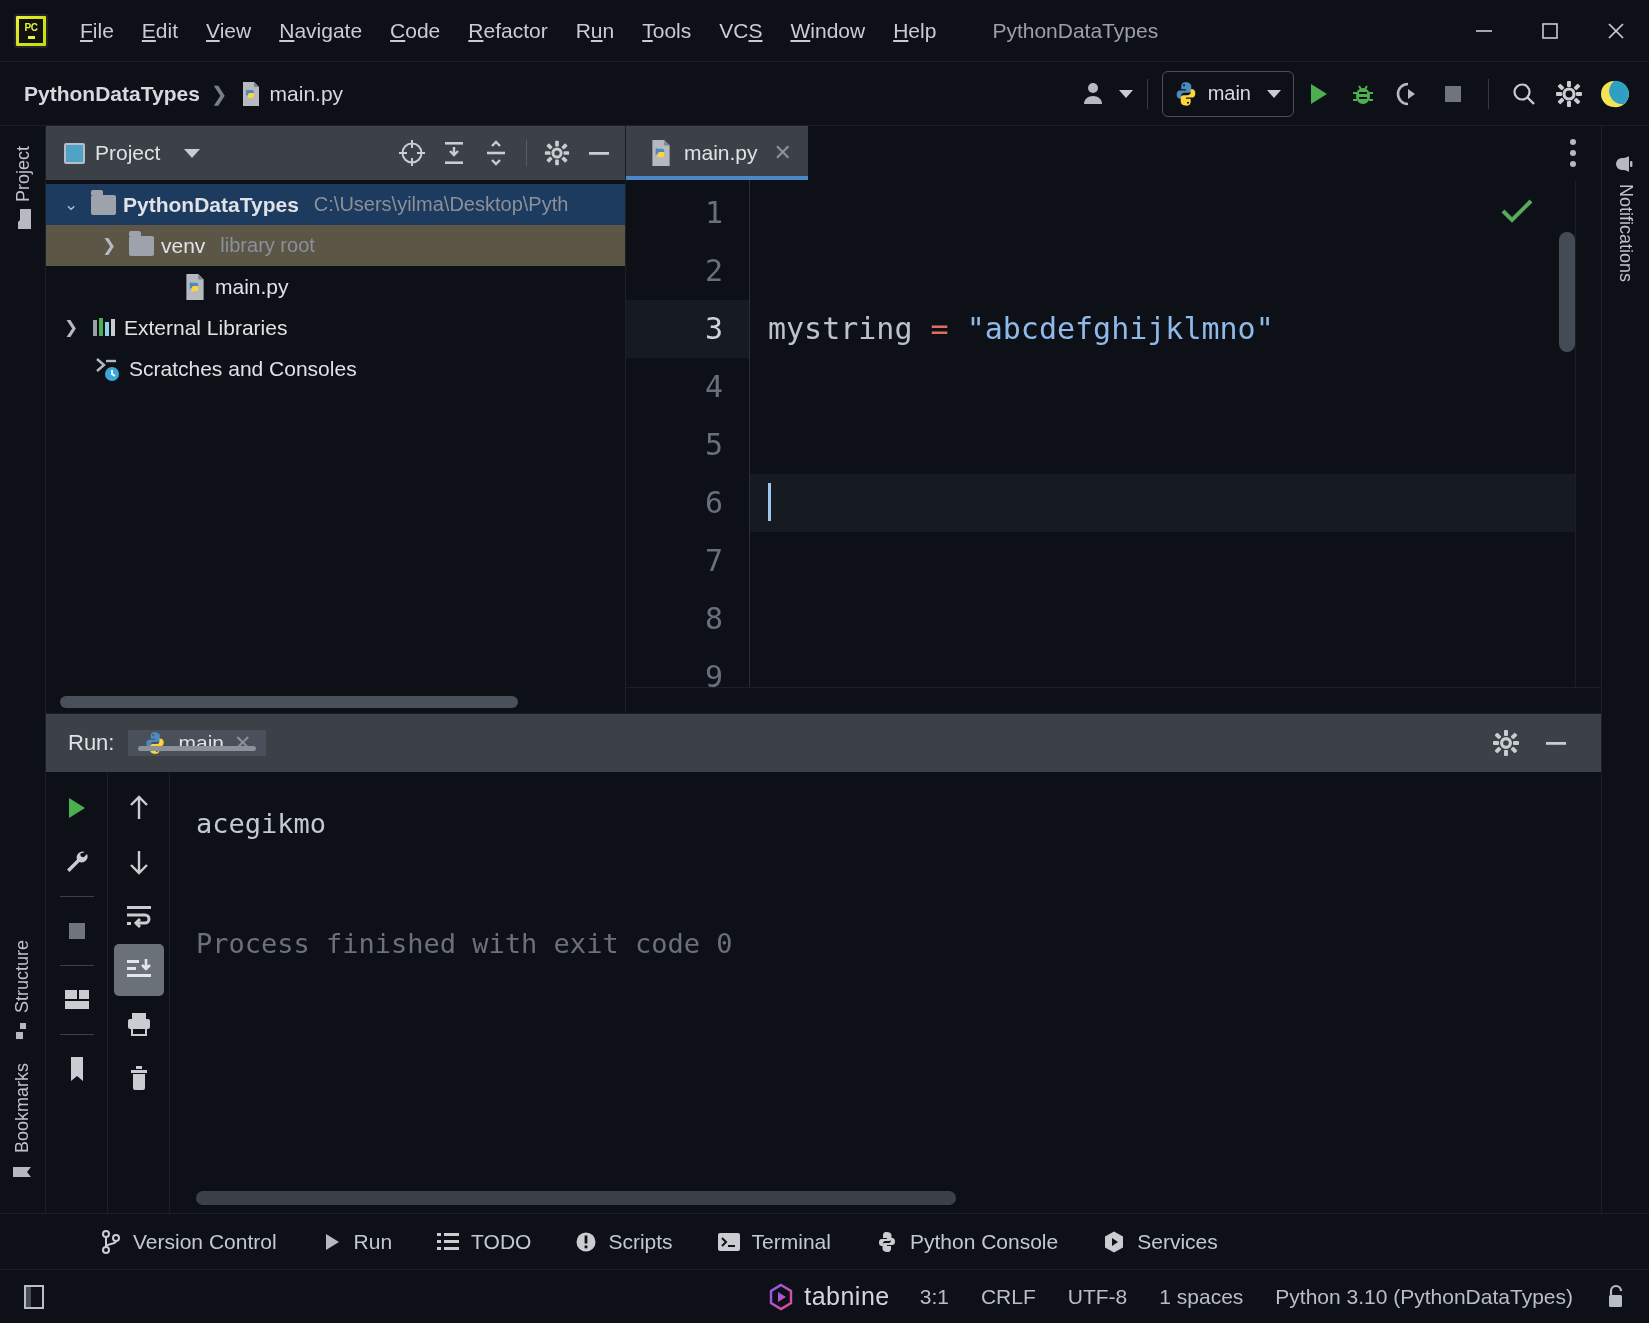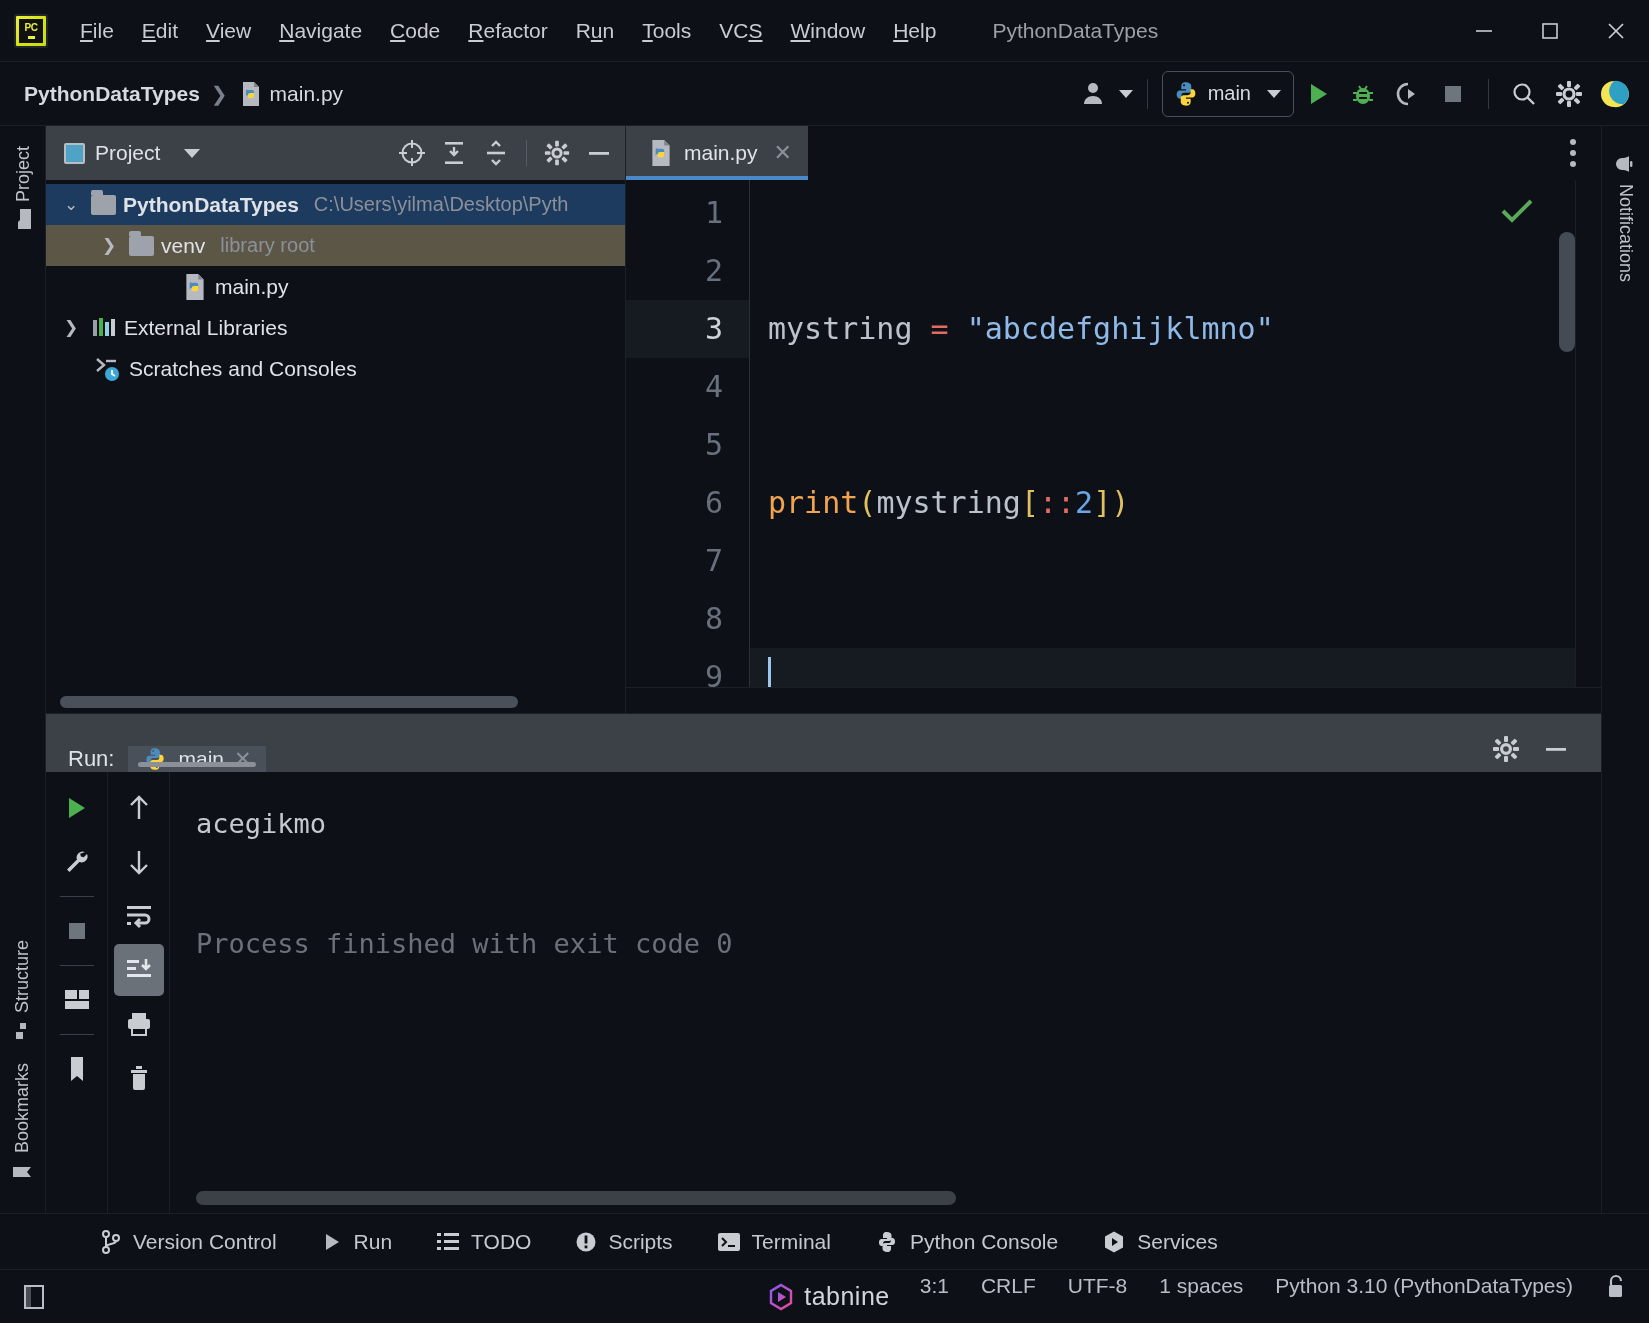--- a/index.html
+++ b/index.html
@@ -142,21 +142,21 @@
   .tok-num { color: #6aa6e8; }
   .caret-bar { display:inline-block; width:3px; height:38px; background:#9ec5ea; vertical-align:-8px; }
   .insp-check { position: absolute; right: 66px; top: 16px; color: #5aa85a; font-size: 34px; font-weight: bold; }
   .ed-vscroll { position: absolute; right: 26px; top: 52px; width: 16px; height: 120px; background: #454b54; border-radius: 8px; }
   .ed-rail { position: absolute; right: 0; top: 0; bottom: 0; width: 26px; background: #0d1117; border-left: 1px solid #1b1f26; }
 
   .ed-hscroll { height: 26px; flex: 0 0 26px; background: #0d1117; border-top: 1px solid #1b1f26; }
 
   
   .run-panel { height: 500px; flex: 0 0 500px; display: flex; flex-direction: column; background: #0d1117; border-top: 1px solid #1b1f26; }
-  .run-header { height: 58px; flex: 0 0 58px; display: flex; align-items: flex-end; background: #3c4148; }
+  .run-header { height: 58px; flex: 0 0 58px; display: flex; align-items: center; background: #3c4148; }
   .run-label { display: flex; align-items: center; padding: 0 14px 0 22px; color: #dfe2e6; font-size: 22px; }
   .run-tab {
     display: flex; align-items: center; gap: 10px; padding: 0 14px; color: #dfe2e6; font-size: 21px;
     background: #4a5059; position: relative;
   }
   .run-tab:after { content:''; position:absolute; left:10px; right:10px; bottom:5px; height:5px; background:#8b9099; border-radius:3px; }
   .run-tab .x { color: #8b9099; font-size: 21px; }
   .run-hdr-sep { width: 1px; background: #565c65; margin: 10px 0; }
   .run-hdr-gap { flex: 1; }
   .run-hdr-tools { display: flex; align-items: center; gap: 4px; padding-right: 22px; }
@@ -178,21 +178,21 @@
   
   .twbar {
     height: 56px; flex: 0 0 56px; background: #0d1117; border-top: 1px solid #1b1f26;
     display: flex; align-items: center; padding-left: 78px; gap: 0;
   }
   .twitem { display: flex; align-items: center; gap: 11px; color: #c4c9d0; font-size: 21px; padding: 7px 22px; border-radius: 4px; white-space: nowrap; }
 
   
   .statusbar {
     height: 54px; flex: 0 0 54px; background: #0d1117; border-top: 1px solid #1b1f26;
-    display: flex; padding: 0 16px 0 16px;
+    display: flex; align-items: center; padding: 0 16px 0 16px;
   }
   .sb-left { display: flex; align-items: center; }
   .sb-gap { flex: 1; }
   .sb-item { color: #b9bec6; font-size: 21px; padding: 4px 16px; white-space: nowrap; }
   .tabnine { display: flex; align-items: center; gap: 9px; padding: 4px 14px; }
   .tabnine-txt { color: #d2d6db; font-size: 25px; letter-spacing: .5px; }
 
   svg { display: block; }
 </style>
 </head>
@@ -490,21 +490,20 @@
               <div class="gline cur">3</div>
               <div class="gline">4</div>
               <div class="gline">5</div>
               <div class="gline">6</div>
               <div class="gline">7</div>
               <div class="gline">8</div>
               <div class="gline">9</div>
             </div>
             <div class="code">
               <div class="cline" id="cl1"><span class="tok-id">mystring </span><span class="tok-op">=</span><span class="tok-id"> </span><span class="tok-str">"abcdefghijklmno"</span></div>
-              <div class="cline" id="cl2"><span class="tok-fn">print</span><span class="tok-paren">(</span><span class="tok-id">mystring</span><span class="tok-brk">[</span><span class="tok-colon">::</span><span class="tok-num">2</span><span class="tok-brk">]</span><span class="tok-paren">)</span></div>
               <div class="cline cur"><span class="caret-bar"></span></div>
             </div>
             <div class="insp-check">
               <svg width="36" height="30" viewBox="0 0 36 30">
                   <path d="M4 15l9 9L32 5" fill="none" stroke="#5aa85a" stroke-width="4"></path>
                 </svg>
             </div>
             <div class="ed-rail"></div>
             <div class="ed-vscroll"></div>
           </div>

